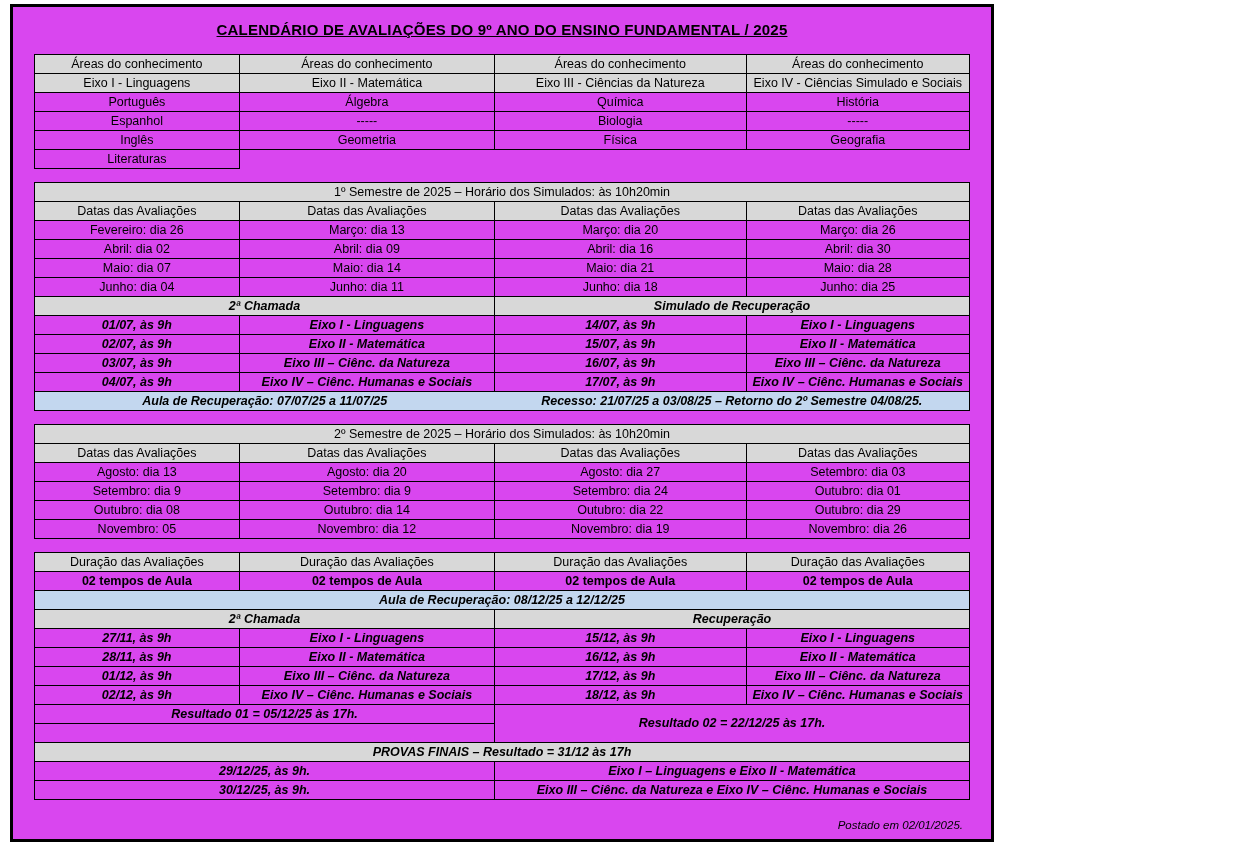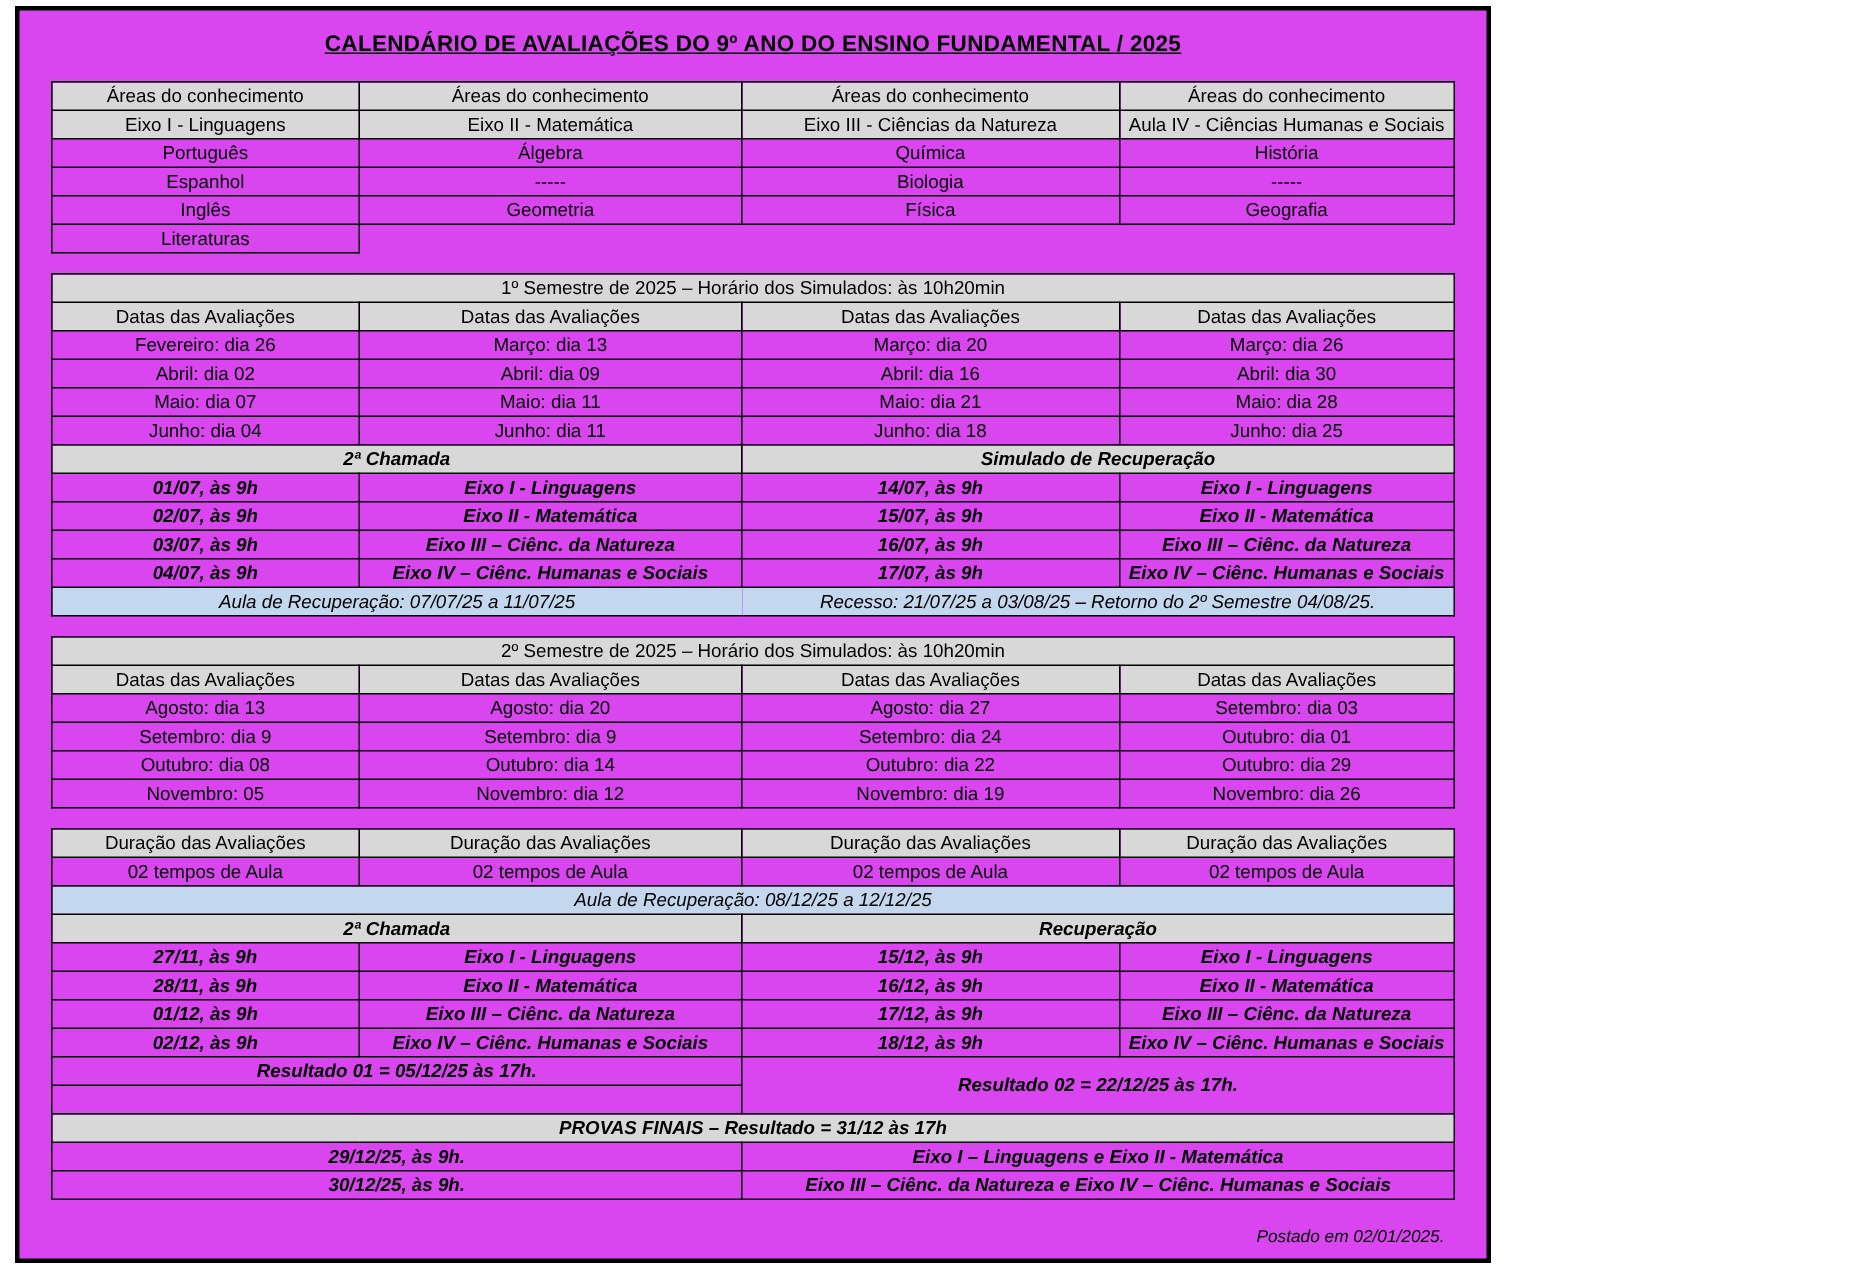--- a/index.html
+++ b/index.html
@@ -37,23 +37,23 @@
     height: 19px;
     padding: 0 3px;
     font-size: 12.5px;
     line-height: 1.3;
     text-align: center;
     vertical-align: middle;
     white-space: nowrap;
     overflow: hidden;
   }
   .hdr  { background: #d8d8d8; font-weight: normal; }
-  .b    { font-weight: normal; }
+  .b    { font-weight: bold; }
   .bi   { font-weight: bold; font-style: italic; }
-  .blue { background: #c3d7ef; font-weight: normal; font-style: italic; text-align: center; }
+  .blue { background: #c3d7ef; font-weight: bold; font-style: italic; text-align: center; }
   .nor  { border-right: none; }
   .nol  { border-left: none; }
   .ghost{ border: none; }
   .footer {
     position: absolute;
     right: 28px; bottom: 8px;
     font-size: 11.5px;
     font-style: italic;
   }
 </style>
@@ -75,21 +75,21 @@
         <tr>
           <td class="hdr">Áreas do conhecimento</td>
           <td class="hdr">Áreas do conhecimento</td>
           <td class="hdr">Áreas do conhecimento</td>
           <td class="hdr">Áreas do conhecimento</td>
         </tr>
         <tr>
           <td class="hdr">Eixo I - Linguagens</td>
           <td class="hdr">Eixo II - Matemática</td>
           <td class="hdr">Eixo III - Ciências da Natureza</td>
-          <td class="hdr">Aula IV - Ciências Humanas e Sociais</td>
+          <td class="hdr">Eixo IV - Ciências Simulado e Sociais</td>
         </tr>
         <tr>
           <td>Português</td>
           <td>Álgebra</td>
           <td>Química</td>
           <td>História</td>
         </tr>
         <tr>
           <td>Espanhol</td>
           <td>-----</td>
@@ -135,21 +135,21 @@
           <td>Março: dia 26</td>
         </tr>
         <tr>
           <td>Abril: dia 02</td>
           <td>Abril: dia 09</td>
           <td>Abril: dia 16</td>
           <td>Abril: dia 30</td>
         </tr>
         <tr>
           <td>Maio: dia 07</td>
-          <td>Maio: dia 11</td>
+          <td>Maio: dia 14</td>
           <td>Maio: dia 21</td>
           <td>Maio: dia 28</td>
         </tr>
         <tr>
           <td>Junho: dia 04</td>
           <td>Junho: dia 11</td>
           <td>Junho: dia 18</td>
           <td>Junho: dia 25</td>
         </tr>
         <tr>

